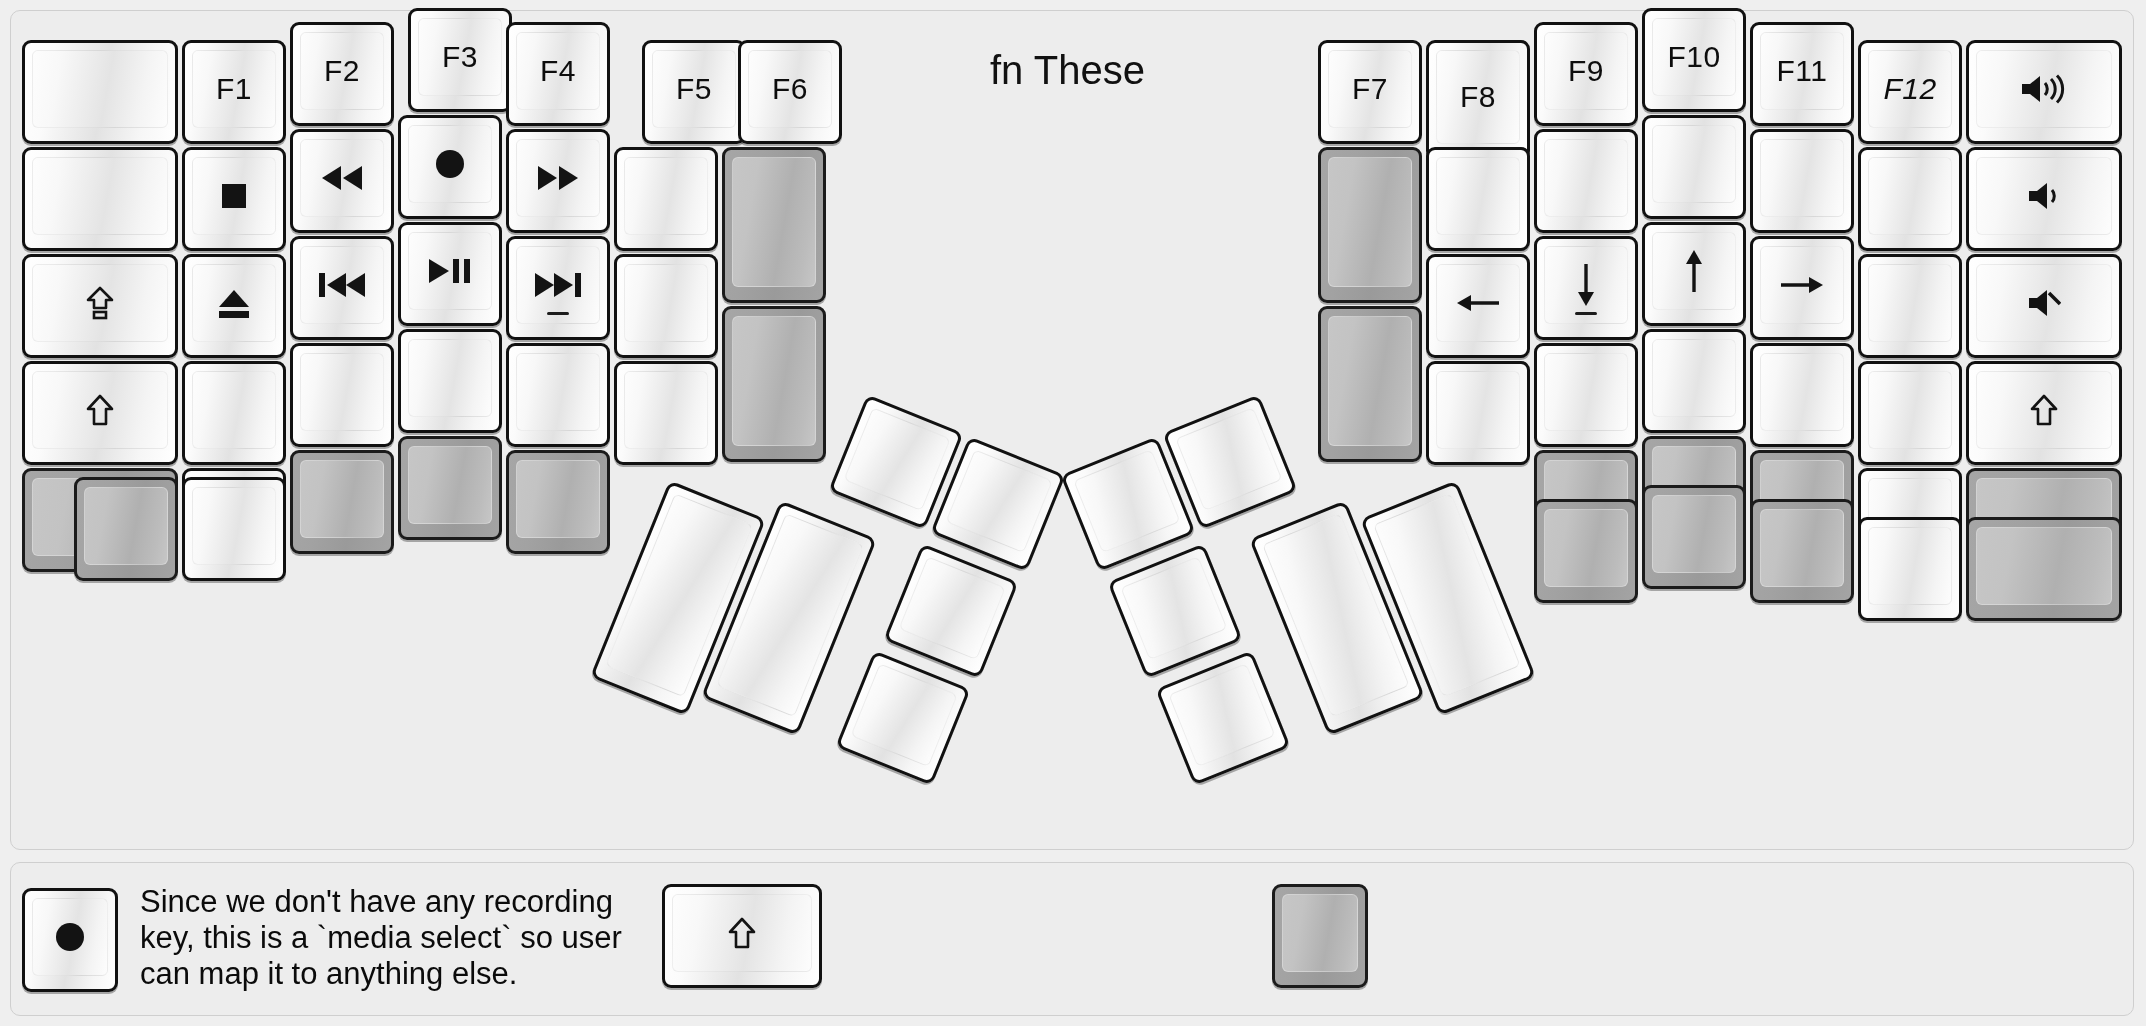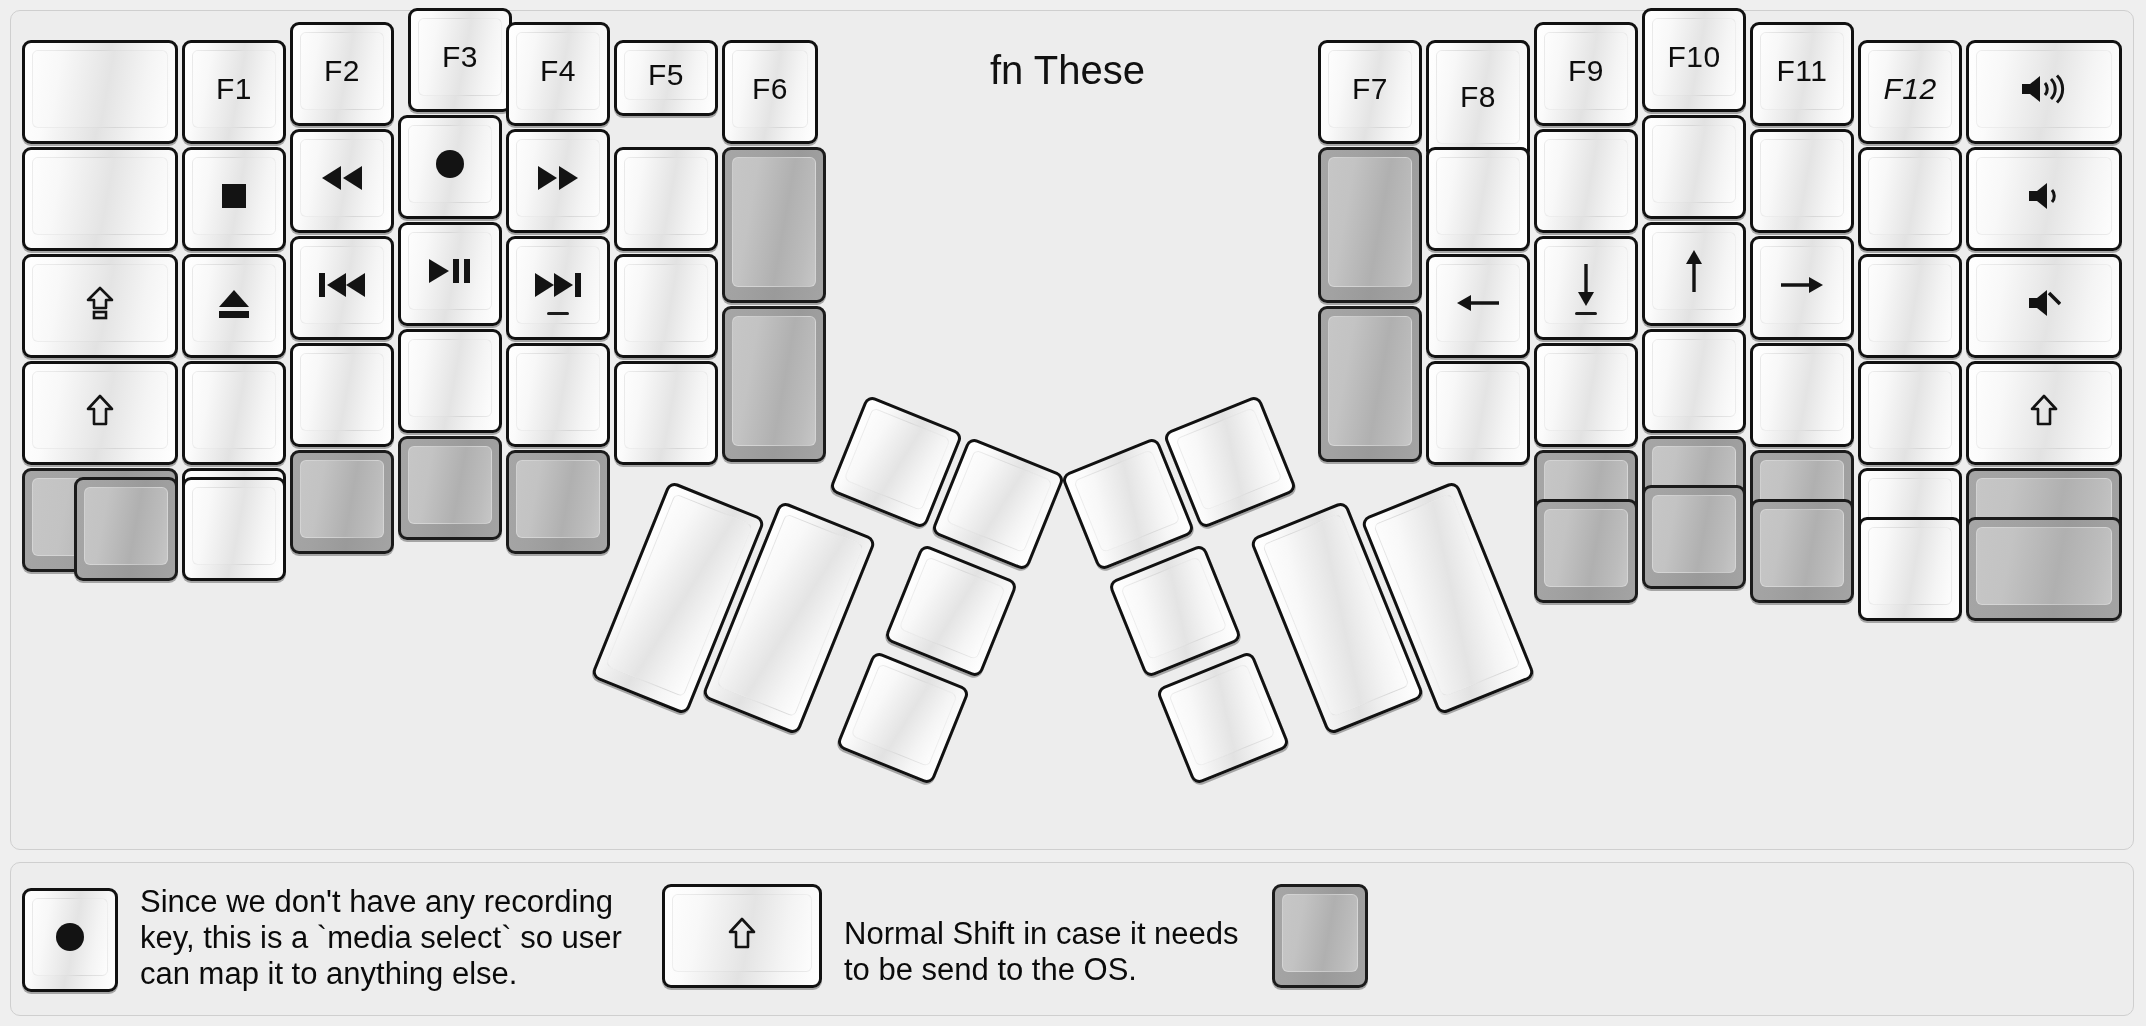--- a/index.html
+++ b/index.html
@@ -264,41 +264,41 @@
       <div class="key" style="left: 506px; top: 343px; width: 104px; height: 104px;">
         <div class="inner">
           <div class="lbl"></div>
         </div>
       </div>
       <div class="key trans" style="left: 506px; top: 450px; width: 104px; height: 104px;">
         <div class="inner">
           <div class="lbl"></div>
         </div>
       </div>
-      <div class="key" style="left: 614px; top: 40px; width: 104px; height: 76px;">
+      <div class="key" style="left: 642px; top: 40px; width: 104px; height: 104px;">
         <div class="inner">
           <div class="lbl">F5</div>
         </div>
       </div>
       <div class="key" style="left: 614px; top: 147px; width: 104px; height: 104px;">
         <div class="inner">
           <div class="lbl"></div>
         </div>
       </div>
       <div class="key" style="left: 614px; top: 254px; width: 104px; height: 104px;">
         <div class="inner">
           <div class="lbl"></div>
         </div>
       </div>
       <div class="key" style="left: 614px; top: 361px; width: 104px; height: 104px;">
         <div class="inner">
           <div class="lbl"></div>
         </div>
       </div>
-      <div class="key" style="left: 722px; top: 40px; width: 96px; height: 104px;">
+      <div class="key" style="left: 738px; top: 40px; width: 104px; height: 104px;">
         <div class="inner">
           <div class="lbl">F6</div>
         </div>
       </div>
       <div class="key trans" style="left: 722px; top: 147px; width: 104px; height: 156px;">
         <div class="inner">
           <div class="lbl"></div>
         </div>
       </div>
       <div class="key trans" style="left: 722px; top: 306px; width: 104px; height: 156px;">
@@ -622,22 +622,20 @@
       <div class="legend-item" style="left: 662px; top: 884px;">
         <div class="key legend-key" style="position: relative; width: 160px; height: 104px;">
           <div class="inner">
             <div class="lbl">
               <svg width="28" height="32" viewBox="0 0 28 32" xmlns="http://www.w3.org/2000/svg">
                 <polygon points="14,2 26,15 20,15 20,30 8,30 8,15 2,15" fill="none" stroke="#131313" stroke-width="2.6" stroke-linejoin="round"></polygon>
               </svg>
             </div>
           </div>
         </div>
-        <div class="legend-text">Normal Shift in case it needs
-to be send to the OS.</div>
       </div>
       <div class="legend-item" style="left: 1272px; top: 884px;">
         <div class="key legend-key trans" style="position: relative; width: 96px; height: 104px;">
           <div class="inner">
             <div class="lbl"></div>
           </div>
         </div>
       </div>
     </div>
 

